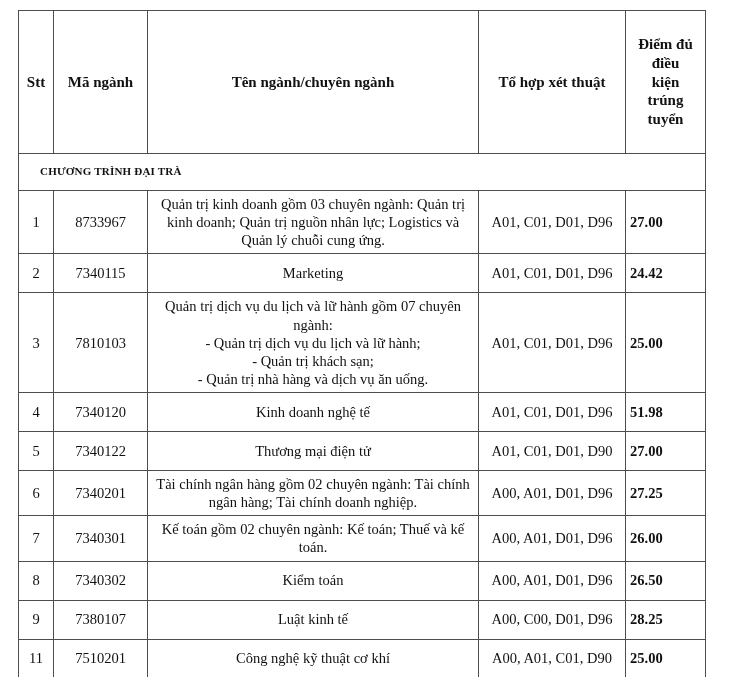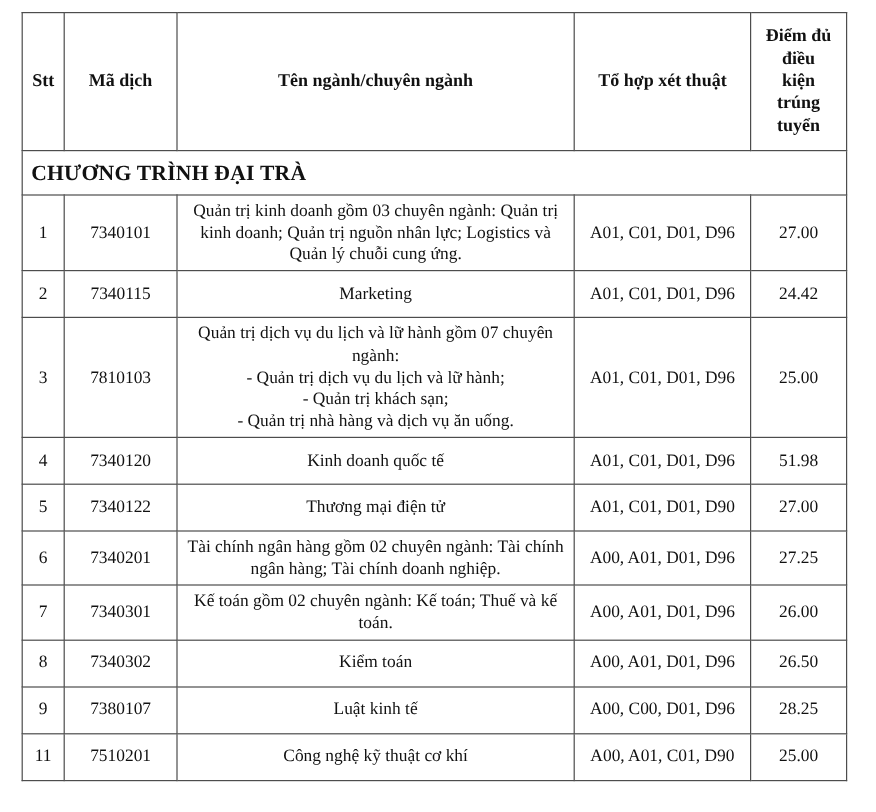--- a/index.html
+++ b/index.html
@@ -33,85 +33,85 @@
     line-height: 1.25;
     padding: 4px 4px;
     overflow: hidden;
   }
   
   tr.head-row th {
     height: 110px;
     font-weight: bold;
     font-size: 15px;
     text-align: center;
-    padding: 2px 3px;
+    padding: 16px 3px;
   }
   th.wrap5 {
     white-space: pre-line;
   }
   
   tr.section-row td {
     height: 28px;
     font-weight: bold;
-    font-size: 18px;
+    font-size: 11px;
     text-align: left;
-    padding-left: 7px;
+    padding-left: 21px;
     letter-spacing: 0.2px;
   }
   
   td.c-stt, td.c-code, td.c-combo {
     text-align: center;
     height: 30px;
   }
   td.c-name {
     text-align: center;
     padding-left: 8px;
     padding-right: 5px;
     white-space: pre-line;
     height: 30px;
   }
   td.c-score {
-    text-align: center;
-    font-weight: normal;
+    text-align: left;
+    font-weight: bold;
     height: 30px;
   }
 </style>
 </head>
 <body>
 
 <div class="page">
   <table class="adm">
     <colgroup>
       <col style="width:35px">
       <col style="width:94px">
       <col style="width:331px">
       <col style="width:147px">
       <col style="width:80px">
     </colgroup>
     <thead>
       <tr class="head-row">
         <th>Stt</th>
-        <th>Mã dịch</th>
+        <th>Mã ngành</th>
         <th>Tên ngành/chuyên ngành</th>
         <th>Tổ hợp xét thuật</th>
         <th class="wrap5">Điểm đủ
 điều
 kiện
 trúng
 tuyển</th>
       </tr>
     </thead>
     <tbody>
       <tr class="section-row">
         <td colspan="5">CHƯƠNG TRÌNH ĐẠI TRÀ</td>
       </tr>
 
       <tr>
         <td class="c-stt">1</td>
-        <td class="c-code">7340101</td>
+        <td class="c-code">8733967</td>
         <td class="c-name">Quản trị kinh doanh gồm 03 chuyên ngành: Quản trị kinh doanh; Quản trị nguồn nhân lực; Logistics và Quản lý chuỗi cung ứng.</td>
         <td class="c-combo">A01, C01, D01, D96</td>
         <td class="c-score">27.00</td>
       </tr>
       <tr>
         <td class="c-stt">2</td>
         <td class="c-code">7340115</td>
         <td class="c-name">Marketing</td>
         <td class="c-combo">A01, C01, D01, D96</td>
         <td class="c-score">24.42</td>
@@ -122,21 +122,21 @@
         <td class="c-name">Quản trị dịch vụ du lịch và lữ hành gồm 07 chuyên ngành:
 - Quản trị dịch vụ du lịch và lữ hành;
 - Quản trị khách sạn;
 - Quản trị nhà hàng và dịch vụ ăn uống.</td>
         <td class="c-combo">A01, C01, D01, D96</td>
         <td class="c-score">25.00</td>
       </tr>
       <tr>
         <td class="c-stt">4</td>
         <td class="c-code">7340120</td>
-        <td class="c-name">Kinh doanh quốc tế</td>
+        <td class="c-name">Kinh doanh nghệ tế</td>
         <td class="c-combo">A01, C01, D01, D96</td>
         <td class="c-score">51.98</td>
       </tr>
       <tr>
         <td class="c-stt">5</td>
         <td class="c-code">7340122</td>
         <td class="c-name">Thương mại điện tử</td>
         <td class="c-combo">A01, C01, D01, D90</td>
         <td class="c-score">27.00</td>
       </tr>

